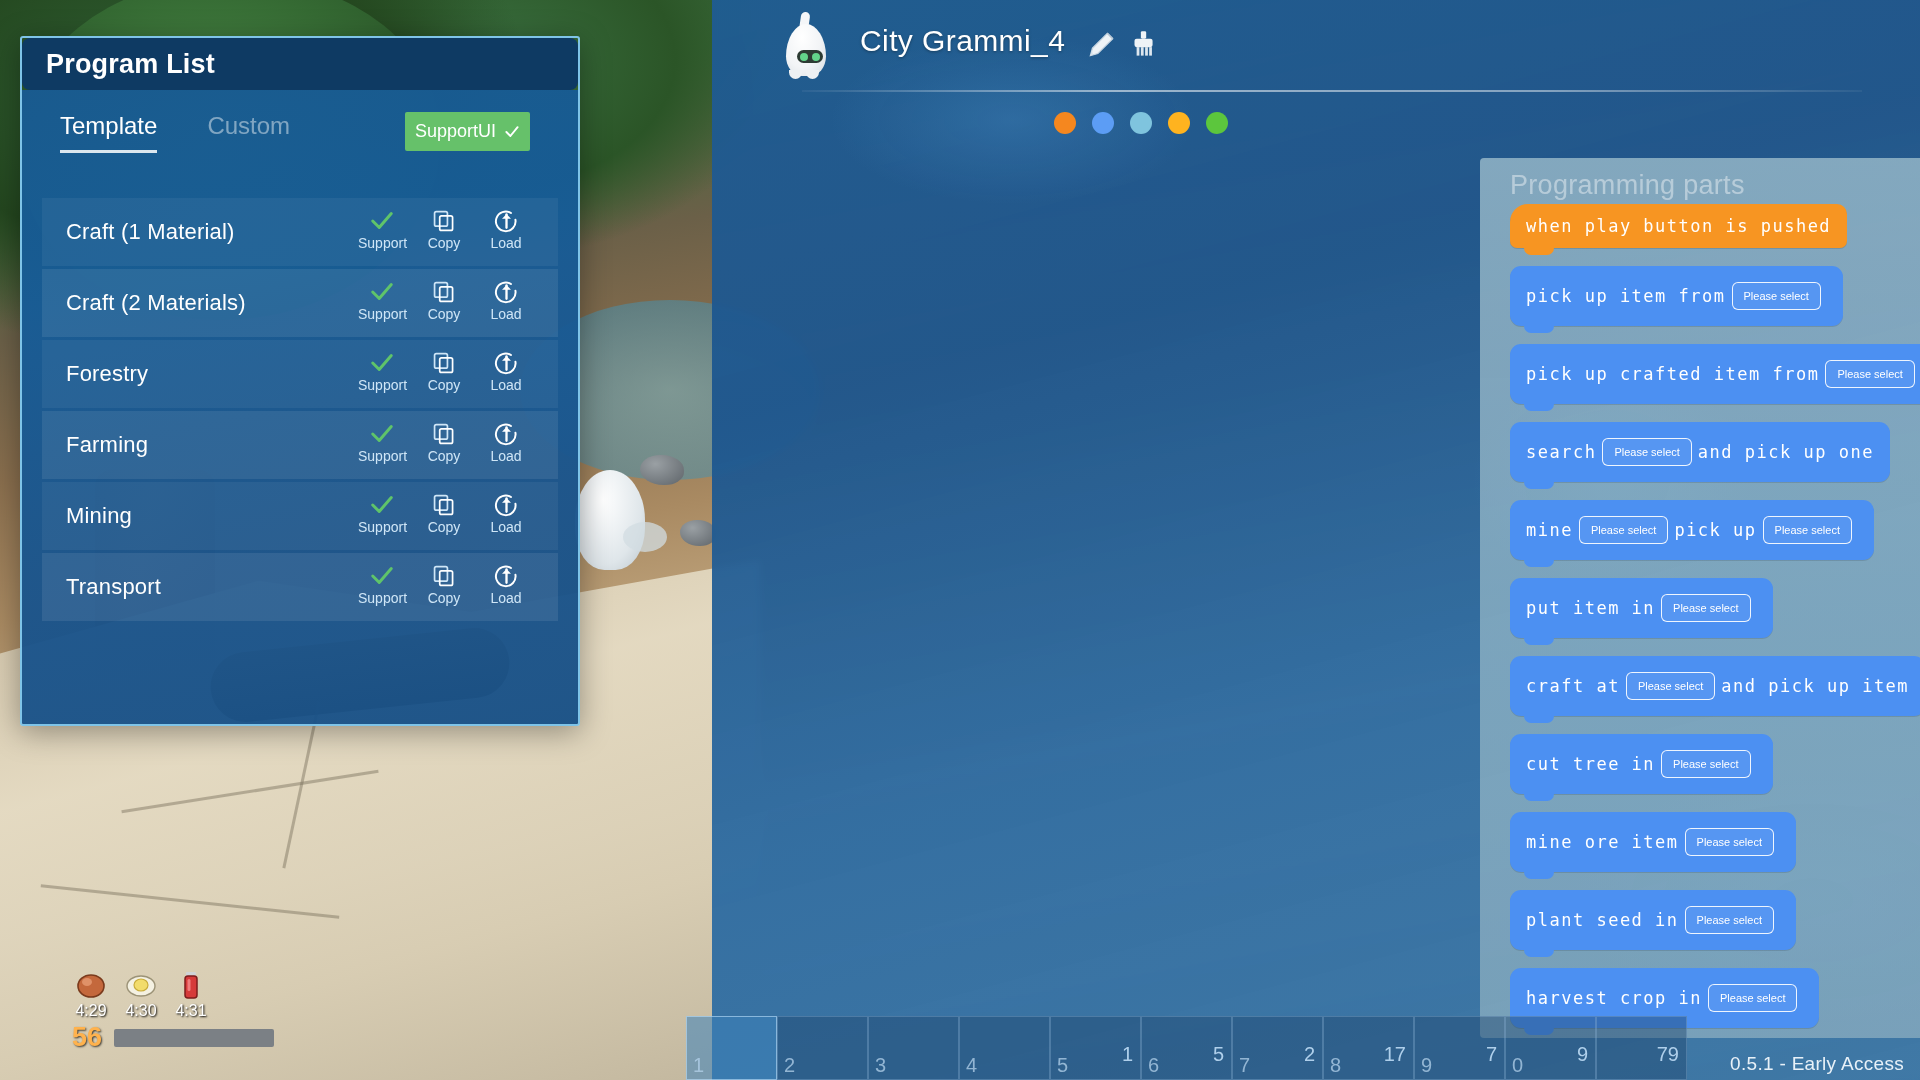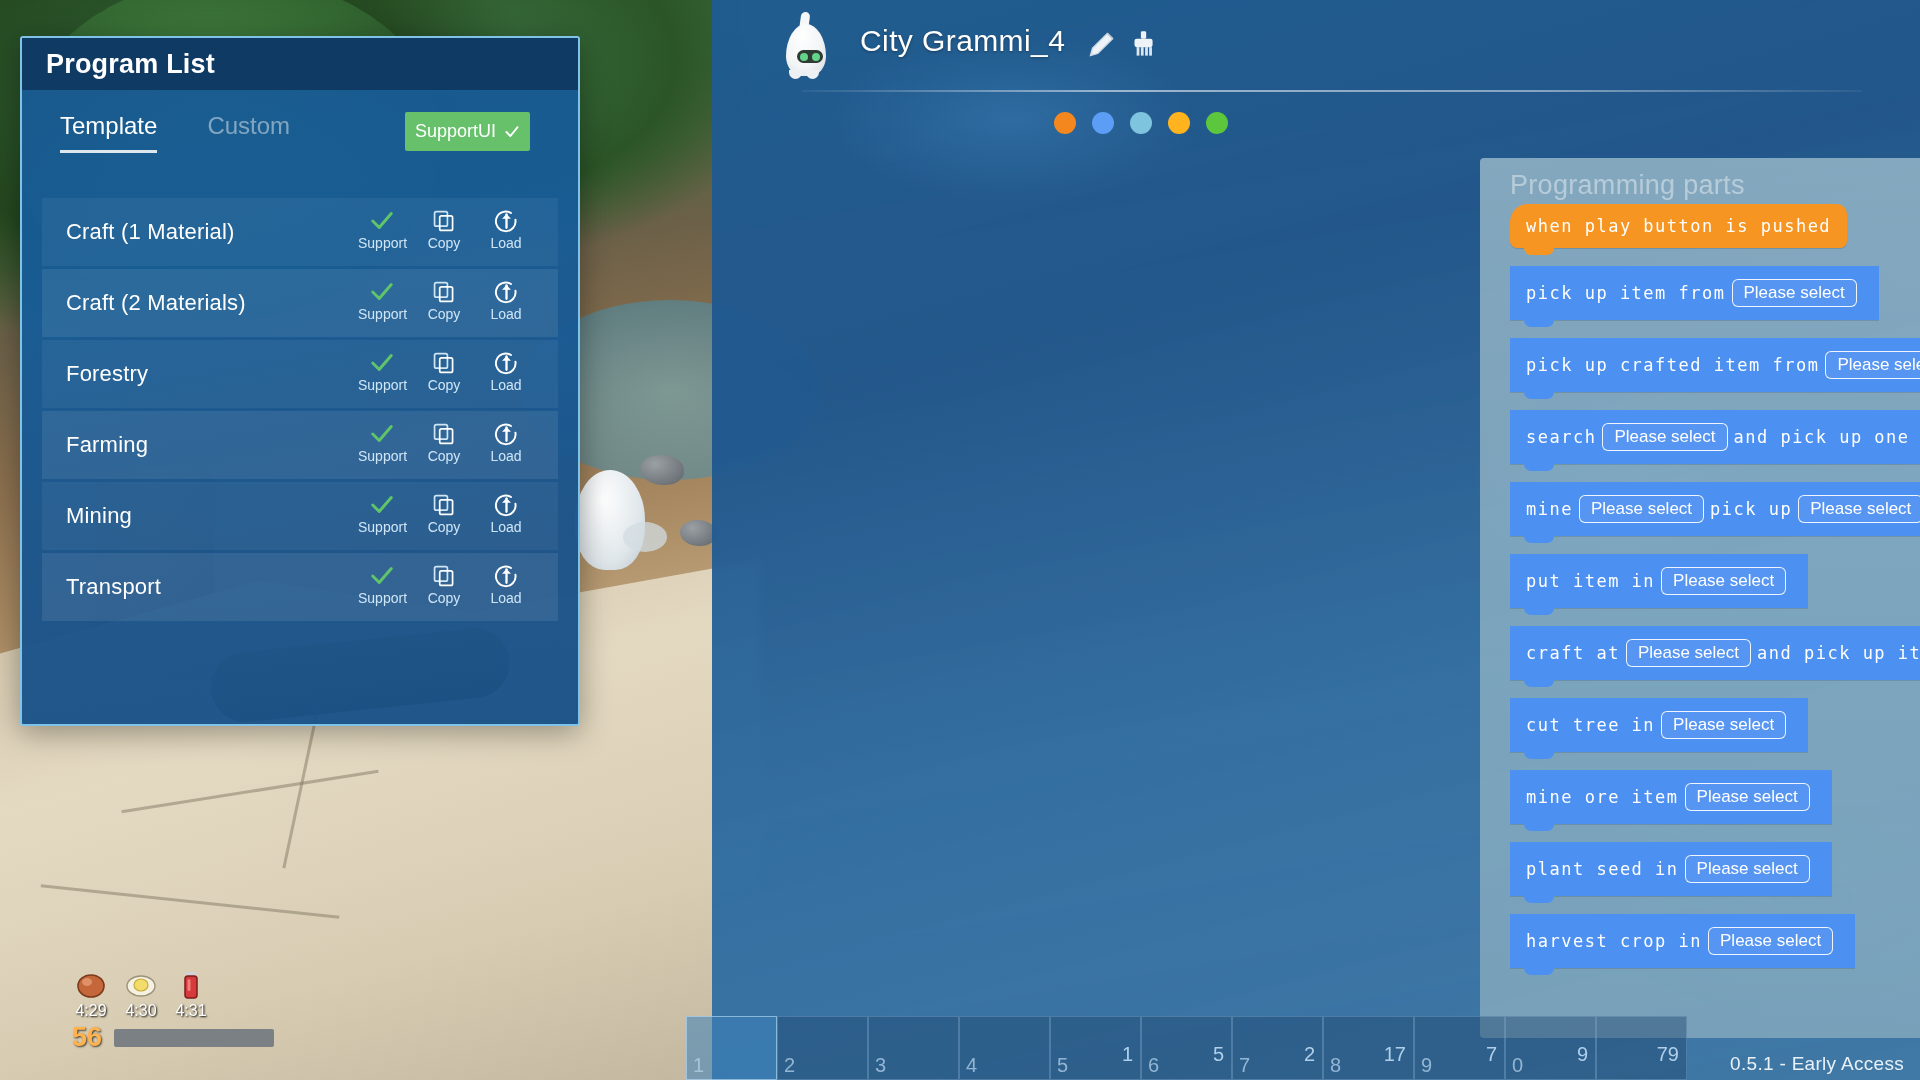--- a/index.html
+++ b/index.html
@@ -121,53 +121,53 @@
   }
   #parts-title {
     position:absolute; left:30px; top:12px; font-size:27px; color:rgba(255,255,255,.42);
     letter-spacing:.3px; user-select:none;
   }
   .parts-list { position:absolute; left:0; top:46px; width:100%; padding-left:30px; }
 
   
   .blk {
     position:relative; display:inline-flex; align-items:center;
-    height:54px; padding:0 16px; border-radius:0;
+    height:60px; padding:0 16px; border-radius:11px;
     font-family:"DejaVu Sans Mono","Liberation Mono",monospace;
     font-size:17px; letter-spacing:1.5px; color:#fff; cursor:pointer;
     white-space:nowrap; margin-bottom:18px;
     box-shadow: 0 1px 0 rgba(0,0,0,.12);
   }
   .blk.hat {
     background:#f79522; height:44px; border-radius:18px 10px 7px 7px;
   }
   .blk.action { background:#4c90f2; }
   .blk .slot {
     display:inline-flex; align-items:center; justify-content:center;
     height:28px; padding:0 11px; margin:0 6px; border-radius:6px;
     border:1.6px solid rgba(255,255,255,.9);
-    font-family:"Liberation Sans",sans-serif; font-size:17px; letter-spacing:0;
+    font-family:"Liberation Sans",sans-serif; font-size:11px; letter-spacing:0;
     background: rgba(255,255,255,.06);
   }
   
   .blk::after {
     content:""; position:absolute; left:14px; bottom:-7px; width:30px; height:8px;
     border-radius:0 0 7px 7px; background:inherit;
   }
   .blk.hat::after { background:#f79522; }
   .blk.action::after { background:#4c90f2; }
 
   
   #program-list {
     position:absolute; left:20px; top:36px; width:560px; height:690px;
     border:2px solid #7fc4e8; border-radius:3px; overflow:hidden;
     box-shadow:0 6px 30px rgba(0,0,0,.35);
   }
   #pl-header {
-    height:52px; background:#0e3a63; display:flex; align-items:center; padding-left:24px;
+    height:52px; background:#0e3a63; display:flex; align-items:center; padding-left:24px;border-radius:8px;
   }
   #pl-title { font-size:27px; color:#fff; font-weight:bold; letter-spacing:.2px; }
   #pl-body {
     height:638px;
     background: linear-gradient(170deg, rgba(24,90,146,.96) 0%, rgba(22,92,152,.95) 30%,
                 rgba(26,84,140,.96) 70%, rgba(24,80,134,.96) 100%);
     position:relative;
   }
   .pl-tabs { position:absolute; left:38px; top:22px; display:flex; gap:50px; }
   .pl-tab { font-size:24px; color:rgba(255,255,255,.45); cursor:pointer; padding-bottom:10px; }

